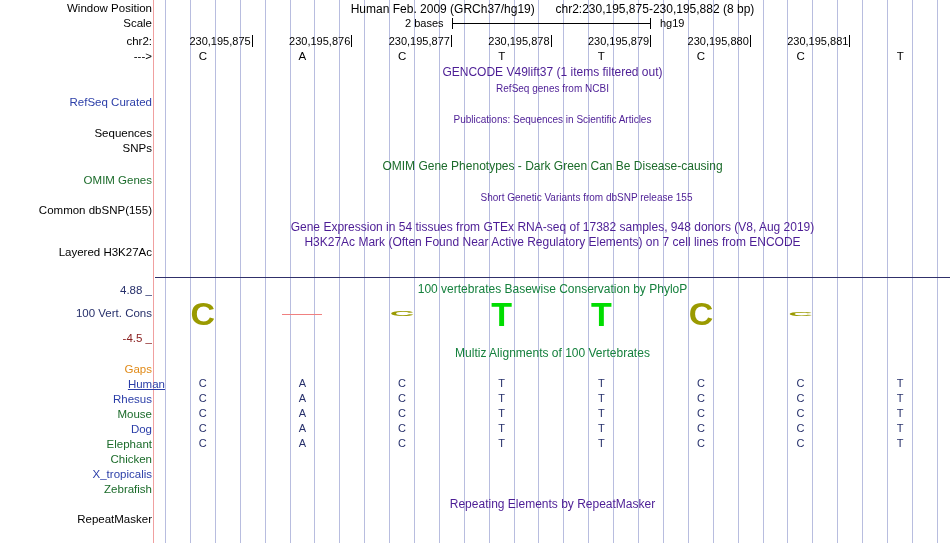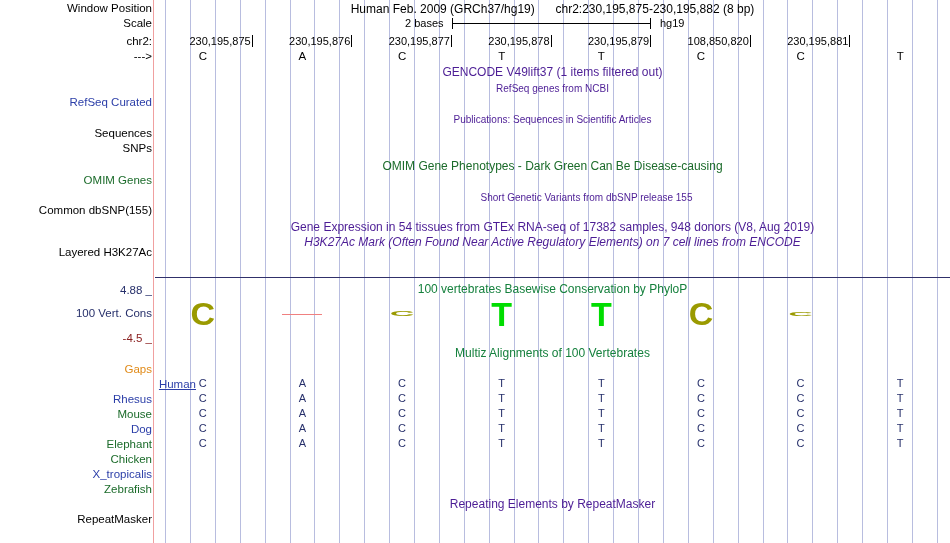--- a/index.html
+++ b/index.html
@@ -137,61 +137,61 @@
   <div class="leftlabel green" style="right:798px;top:174px;">OMIM Genes</div>
   <div class="leftlabel black" style="right:798px;top:204px;">Common dbSNP(155)</div>
   <div class="leftlabel black" style="right:798px;top:246px;">Layered H3K27Ac</div>
   <div class="leftlabel navy" style="right:798px;top:307px;">100 Vert. Cons</div>
   <div class="leftlabel black" style="right:798px;top:513px;">RepeatMasker</div>
 
   <div class="leftlabel navy" style="right:798px;top:284px;">4.88 _</div>
   <div class="leftlabel darkred" style="right:798px;top:332px;">-4.5 _</div>
 
   <div class="leftlabel orange" style="right:798px;top:363px;">Gaps</div>
-  <div class="leftlabel blue" style="right:754px;top:378px;text-decoration:underline;">Human</div>
+  <div class="leftlabel blue" style="right:785px;top:378px;text-decoration:underline;">Human</div>
   <div class="leftlabel blue" style="right:798px;top:393px;">Rhesus</div>
   <div class="leftlabel green" style="right:798px;top:408px;">Mouse</div>
   <div class="leftlabel blue" style="right:798px;top:423px;">Dog</div>
   <div class="leftlabel green" style="right:798px;top:438px;">Elephant</div>
   <div class="leftlabel green" style="right:798px;top:453px;">Chicken</div>
   <div class="leftlabel blue" style="right:798px;top:468px;">X_tropicalis</div>
   <div class="leftlabel green" style="right:798px;top:483px;">Zebrafish</div>
 
   <div id="rulerlayer">
       <div class="posnum" style="left: 250.625px; top: 35px;">230,195,875</div>
       <div class="postick" style="left: 251.625px; top: 35px; height: 12px;"></div>
       <div class="posnum" style="left: 350.25px; top: 35px;">230,195,876</div>
       <div class="postick" style="left: 351.25px; top: 35px; height: 12px;"></div>
       <div class="posnum" style="left: 449.875px; top: 35px;">230,195,877</div>
       <div class="postick" style="left: 450.875px; top: 35px; height: 12px;"></div>
       <div class="posnum" style="left: 549.5px; top: 35px;">230,195,878</div>
       <div class="postick" style="left: 550.5px; top: 35px; height: 12px;"></div>
       <div class="posnum" style="left: 649.125px; top: 35px;">230,195,879</div>
       <div class="postick" style="left: 650.125px; top: 35px; height: 12px;"></div>
-      <div class="posnum" style="left: 748.75px; top: 35px;">108,850,820</div>
+      <div class="posnum" style="left: 748.75px; top: 35px;">230,195,880</div>
       <div class="postick" style="left: 749.75px; top: 35px; height: 12px;"></div>
       <div class="posnum" style="left: 848.375px; top: 35px;">230,195,881</div>
       <div class="postick" style="left: 849.375px; top: 35px; height: 12px;"></div>
       <div class="base" style="left: 202.812px; top: 50px;">C</div>
       <div class="base" style="left: 302.438px; top: 50px;">A</div>
       <div class="base" style="left: 402.062px; top: 50px;">C</div>
       <div class="base" style="left: 501.688px; top: 50px;">T</div>
       <div class="base" style="left: 601.312px; top: 50px;">T</div>
       <div class="base" style="left: 700.938px; top: 50px;">C</div>
       <div class="base" style="left: 800.562px; top: 50px;">C</div>
       <div class="base" style="left: 900.188px; top: 50px;">T</div>
     </div>
 
   <div class="ctext offs" style="top:66px;">GENCODE V49lift37 (1 items filtered out)</div>
   <div class="ctext offs small" style="top:82px;">RefSeq genes from NCBI</div>
   <div class="ctext offs small" style="top:113px;">Publications: Sequences in Scientific Articles</div>
   <div class="ctext offs green" style="top:160px;">OMIM Gene Phenotypes - Dark Green Can Be Disease-causing</div>
   <div class="ctext offs small" style="top:191px;margin-left:34px;">Short Genetic Variants from dbSNP release 155</div>
   <div class="ctext offs" style="top:221px;">Gene Expression in 54 tissues from GTEx RNA-seq of 17382 samples, 948 donors (V8, Aug 2019)</div>
-  <div class="ctext offs" style="top:236px;font-style:italic;">H3K27Ac Mark (Often Found Near Active Regulatory Elements) on 7 cell lines from ENCODE</div>
+  <div class="ctext offs" style="top:236px;">H3K27Ac Mark (Often Found Near Active Regulatory Elements) on 7 cell lines from ENCODE</div>
   <div class="ctext offs navy" style="top:283px;">100 vertebrates Basewise Conservation by PhyloP</div>
   <div class="ctext offs navy" style="top:347px;">Multiz Alignments of 100 Vertebrates</div>
   <div class="ctext offs" style="top:498px;">Repeating Elements by RepeatMasker</div>
 
   <div class="navyline" style="left:155px;top:277px;width:795px;"></div>
 
   <div id="conslayer">
       <div class="consglyph consC" style="font-size: 34px; left: 174.812px; top: 297px; width: 56px; transform: scaleY(0.9);">C</div>
       <div class="consdash" style="left: 282.438px; top: 314px; width: 40px;"></div>
       <div class="consglyph consC" style="font-size: 34px; left: 374.062px; top: 297px; width: 56px; transform: scaleY(0.2);">C</div>

